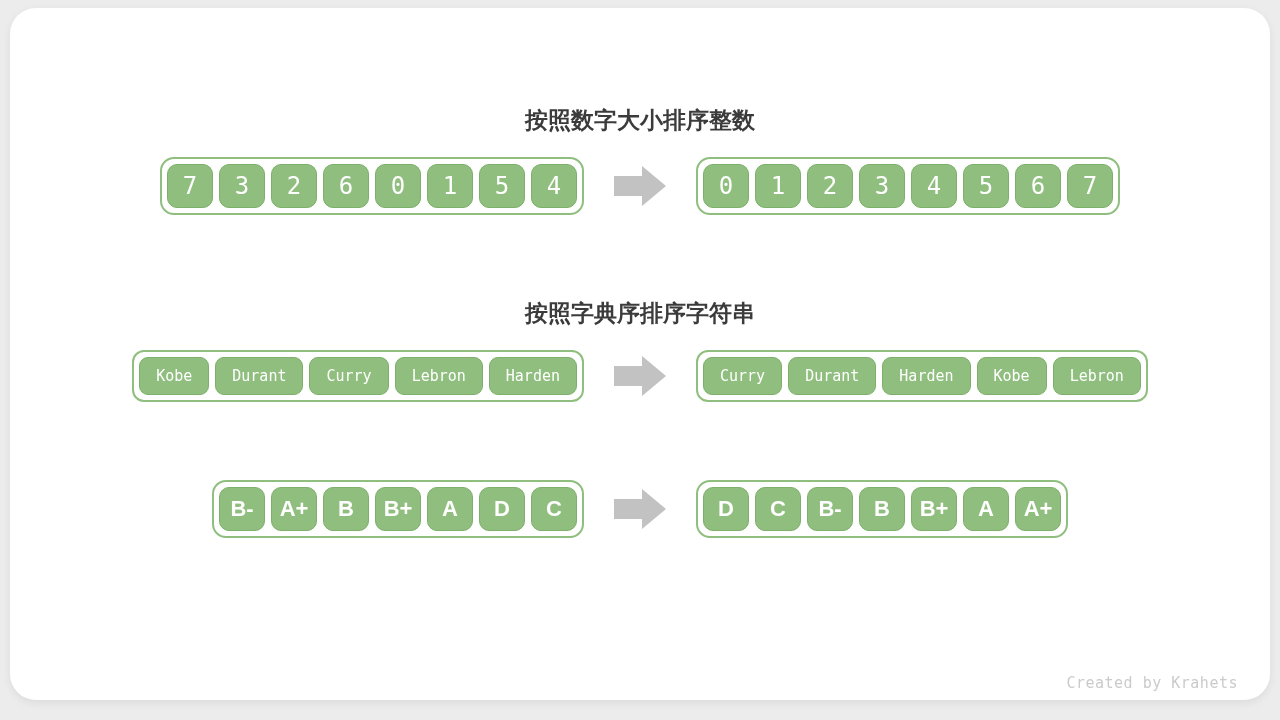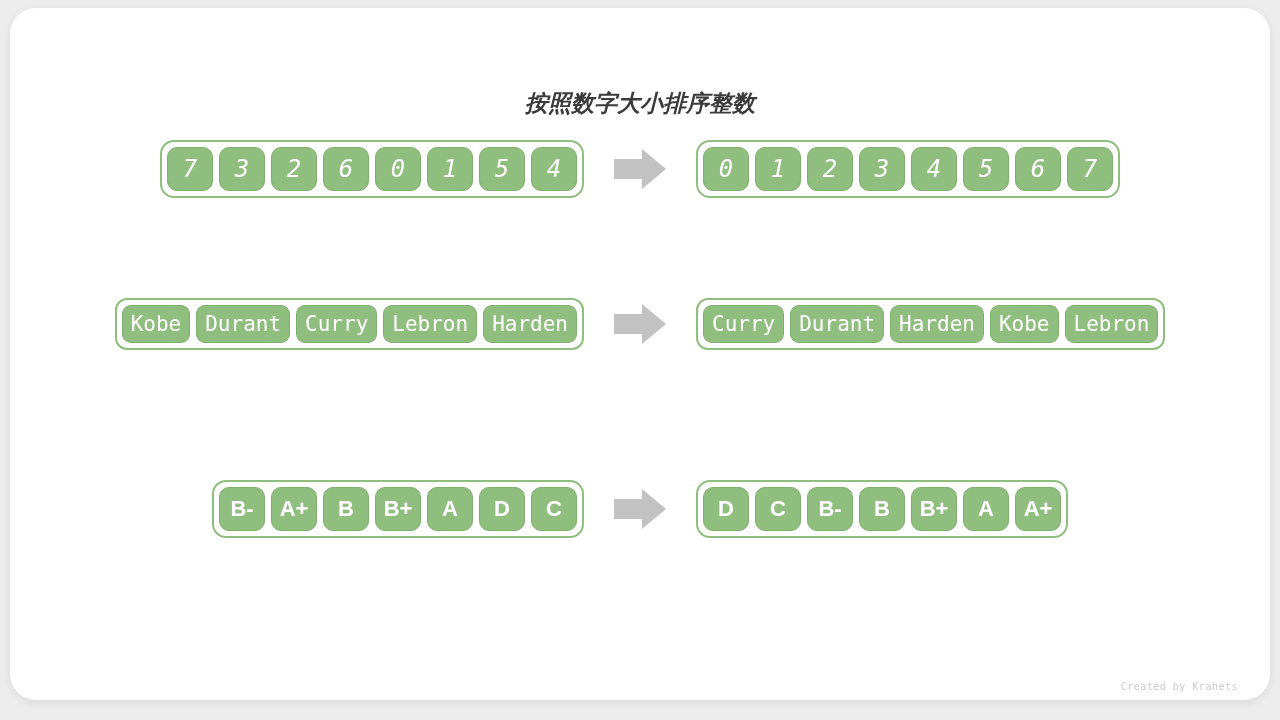--- a/index.html
+++ b/index.html
@@ -20,21 +20,21 @@
     font-family: "Liberation Sans", sans-serif;
   }
   .card {
     position: absolute;
     left: 10px; top: 8px; right: 10px; bottom: 20px;
     background: var(--card-bg);
     border-radius: 26px;
     box-shadow: 0 3px 8px rgba(0,0,0,0.07);
   }
   .section { position: absolute; left: 0; right: 0; }
-  .sec-0 { top: 80px; font-style: italic; }
+  .sec-0 { top: 97px; }
   .sec-1 { top: 290px; }
   .sec-2 { top: 472px; }
   .title {
     text-align: center;
     font-weight: bold;
     font-size: 23px;
     line-height: 30px;
     color: var(--title);
     margin-bottom: 22px;
   }
@@ -64,40 +64,40 @@
   }
   .digits .box {
     width: 46px; height: 44px;
     border-radius: 10px;
     font-family: "DejaVu Sans Mono", monospace;
     font-size: 24px;
   }
   .words .container { border-radius: 12px; }
   .words .box {
     height: 38px;
-    padding: 0 8px;
+    padding: 0 16px;
     border-radius: 9px;
     font-family: "DejaVu Sans Mono", monospace;
-    font-size: 21px;
+    font-size: 15px;
   }
   .grades .box {
     min-width: 46px; height: 44px;
     padding: 0 4px;
     border-radius: 10px;
     font-family: "Liberation Sans", sans-serif;
     font-weight: bold;
     font-size: 22px;
   }
   .arrow { flex: 0 0 auto; }
   .arrow polygon { fill: var(--arrow); }
   .credit {
     position: absolute;
     right: 32px; bottom: 8px;
     font-family: "DejaVu Sans Mono", monospace;
-    font-size: 10px;
+    font-size: 15px;
     letter-spacing: 0.5px;
     color: var(--credit);
   }
 </style>
 </head>
 <body>
 
 <div class="card">
   <div id="sections">
   <section class="section sec-0 digits">
@@ -123,20 +123,21 @@
             <div class="box">3</div>
             <div class="box">4</div>
             <div class="box">5</div>
             <div class="box">6</div>
             <div class="box">7</div>
           </div>
     </div>
   </section>
 
   <section class="section sec-1 words">
+    <div class="title">按照字典序排序字符串</div>
     <div class="row">
       <div class="container before">
             <div class="box">Kobe</div>
             <div class="box">Durant</div>
             <div class="box">Curry</div>
             <div class="box">Lebron</div>
             <div class="box">Harden</div>
           </div>
       <svg class="arrow" width="52" height="44" viewBox="0 0 52 44" aria-hidden="true">
         <polygon points="0,12 28,12 28,2 52,22 28,42 28,32 0,32"></polygon>

